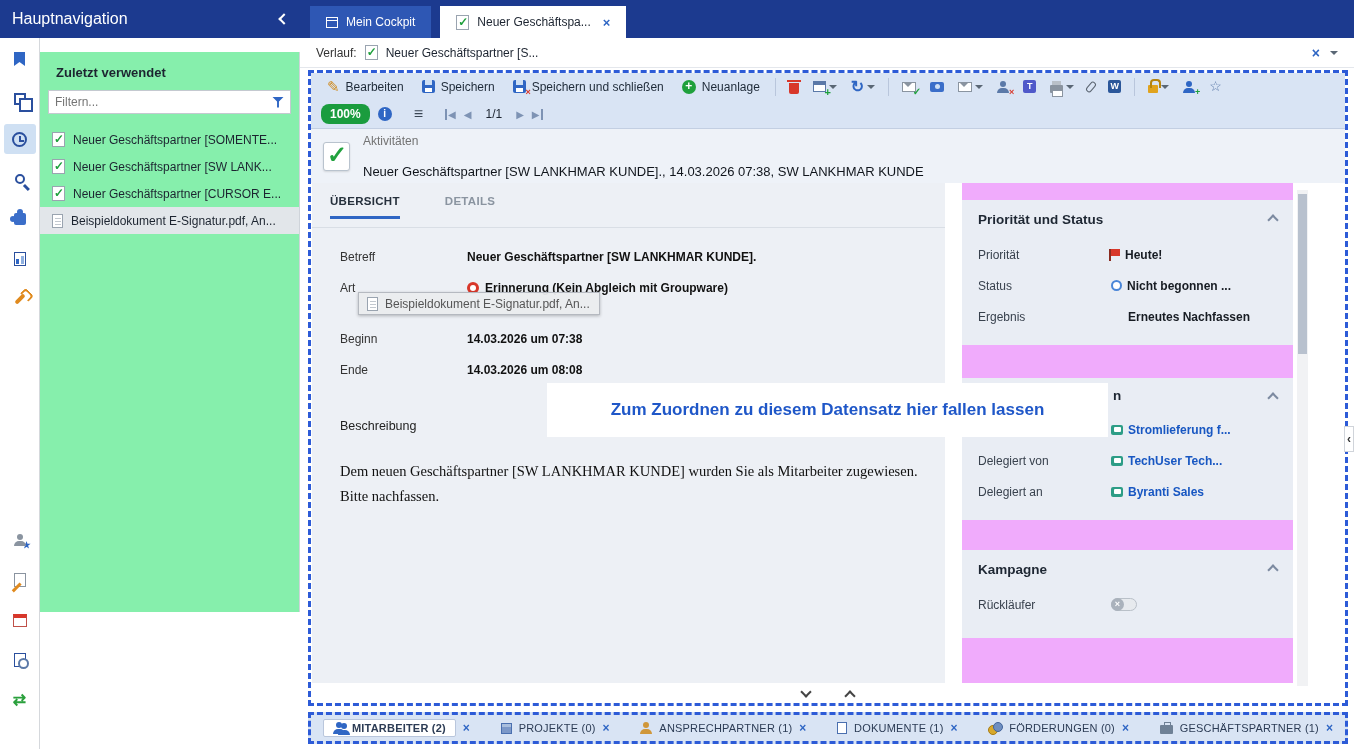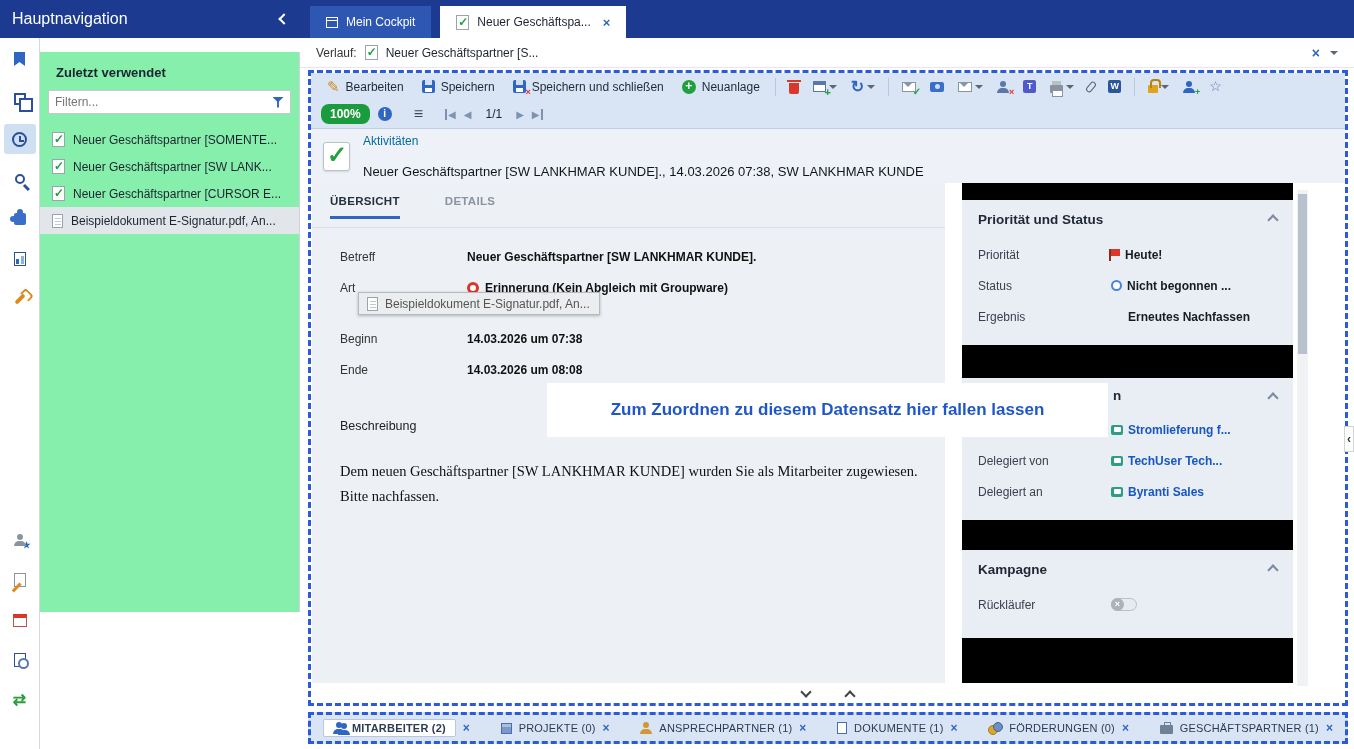--- a/index.html
+++ b/index.html
@@ -50,37 +50,37 @@
   .ibtn{display:flex;align-items:center;gap:3px;padding:0 6px;height:24px}
   .tsep{width:1px;height:18px;background:#b9c6dc;margin:0 5px}
   .tbar2{position:absolute;left:0;top:27px;right:0;height:28px;background:#d9e4f4;display:flex;align-items:center;gap:8px;padding:0 10px}
   .zoom-badge{background:#1a9c3e;color:#fff;font-weight:bold;padding:3px 9px;border-radius:8px;font-size:12px}
   .pgarrow{color:#7e93b4;font-size:10px;display:flex;align-items:center}
   .pg-bar-l{border-left:2px solid #7e93b4;padding-left:1px}
   .pg-bar-r{border-right:2px solid #7e93b4;padding-right:1px}
   .pgnum{color:#1c2430;margin:0 6px}
   .rechead{position:absolute;left:0;top:55px;right:0;height:55px;background:#eef2f8;border-top:1px solid #c3cfe2;
            display:flex;align-items:center;gap:13px;padding:0 12px}
-  .rechead .cat{color:#0369a1;font-size:12px;margin-bottom:16px}
+  .rechead .cat{color:#737373;font-size:12px;margin-bottom:16px}
   .rechead .ttl{font-weight:normal;font-size:13px;color:#10151c}
 
   .content{position:absolute;left:0;top:110px;right:0;bottom:20px}
   .formpane{position:absolute;left:1px;top:0;width:633px;bottom:0;background:#edf0f5}
   .ftabs{position:absolute;left:18px;top:12px;display:flex;gap:45px}
   .ftab{font-size:11.5px;font-weight:bold;color:#8a94a0;padding-bottom:9px;letter-spacing:.3px}
   .ftab.active{color:#26303c;border-bottom:3px solid #2f66c4}
   .fdivider{position:absolute;left:0;top:44px;right:0;height:1px;background:#d9dee5}
   .frow{position:absolute;left:28px;display:grid;grid-template-columns:127px 1fr;align-items:center}
   .flabel{color:#333}
   .fval{display:flex;align-items:center;gap:6px;font-weight:bold;color:#111}
   .fdesc{position:absolute;left:28px;top:276px;width:582px;font-family:"Liberation Serif",serif;
          font-size:14.5px;line-height:25px;color:#101010}
   .fdesc-label{position:absolute;left:28px;top:236px;color:#222;font-size:12.5px}
 
-  .sections{position:absolute;left:651px;top:0;width:331px;bottom:0;background:#000000}
+  .sections{position:absolute;left:651px;top:0;width:331px;bottom:0;background:#f0abfc}
   .card{position:absolute;left:0;width:331px;background:#e9edf4;padding:12px 16px}
   .card-head{display:flex;align-items:flex-start;justify-content:space-between}
   .card-title{font-weight:bold;font-size:13.5px;color:#1e2733}
   .chev-up{width:8px;height:8px;border-left:2px solid #7c8aa0;border-top:2px solid #7c8aa0;transform:rotate(45deg);margin-top:4px}
   .srow{display:grid;grid-template-columns:133px 1fr;align-items:center;min-height:31px}
   .srows{margin-top:12px}
   .slabel{color:#39424e}
   .sval{display:flex;align-items:center;gap:5px;font-weight:bold;color:#171c23}
   .sval.link b{color:#1857c2}
   .s2-n{position:absolute;left:151px;top:10px;font-weight:bold;font-size:13.5px;color:#1e2733}

